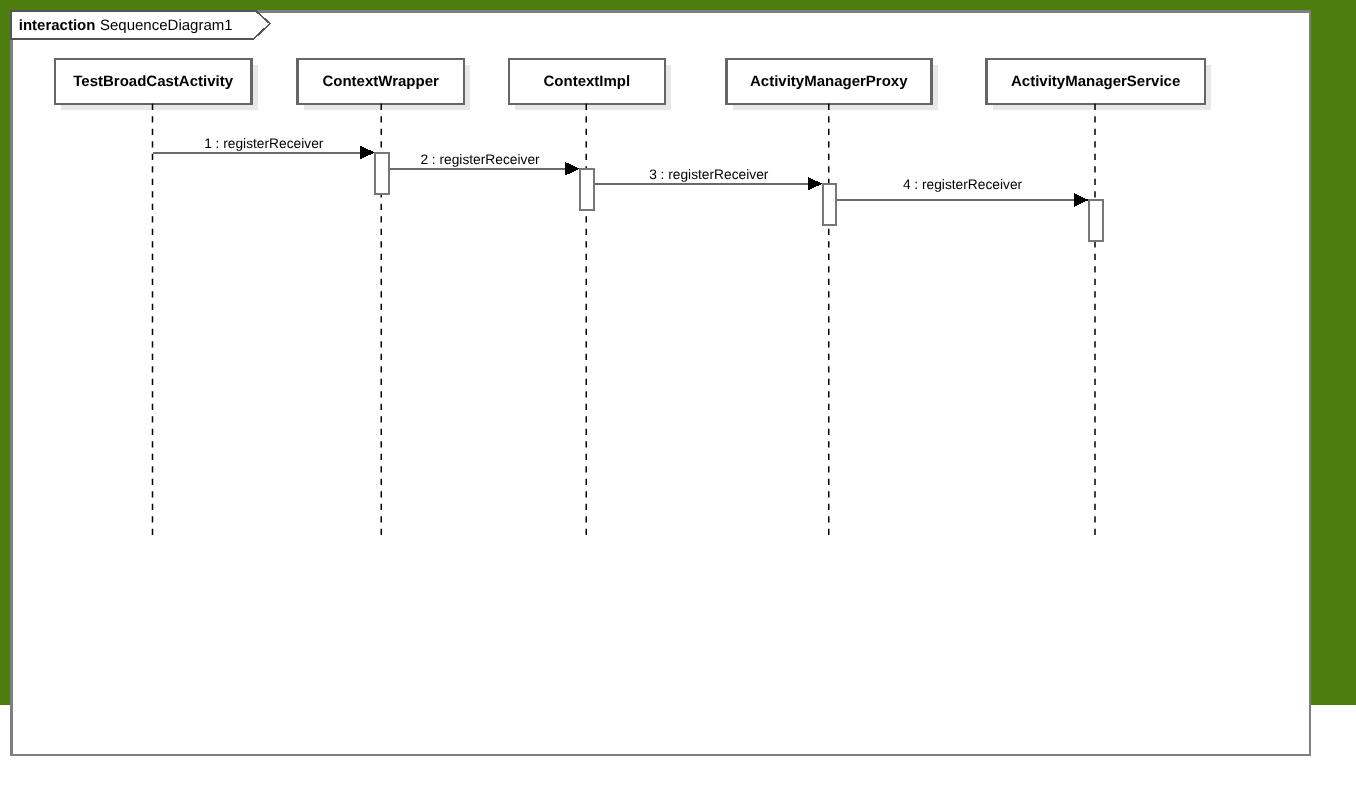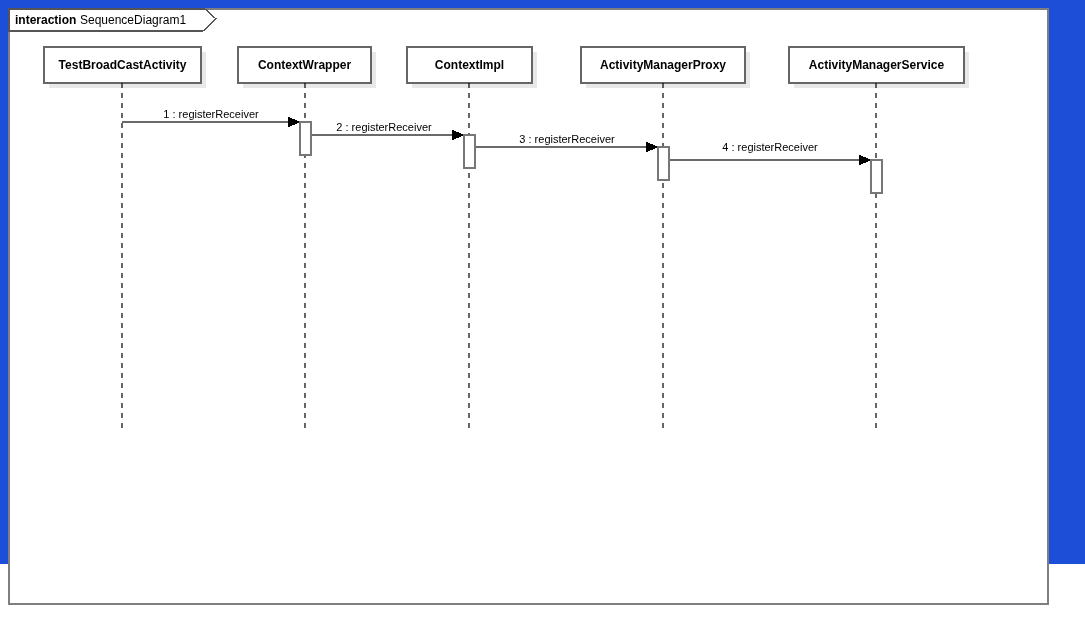--- a/index.html
+++ b/index.html
@@ -10,21 +10,21 @@
   body {
     width: 1085px;
     height: 644px;
     font-family: "Liberation Sans", sans-serif;
     overflow: hidden;
   }
   #canvas {
     position: relative;
     width: 1085px;
     height: 564px;
-    background: #1d4ed8;
+    background: #4d7c0f;
   }
   svg.diagram {
     position: absolute;
     left: 0;
     top: 0;
     width: 1085px;
     height: 644px;
     shape-rendering: crispEdges;
   }
   .frame-rect {

